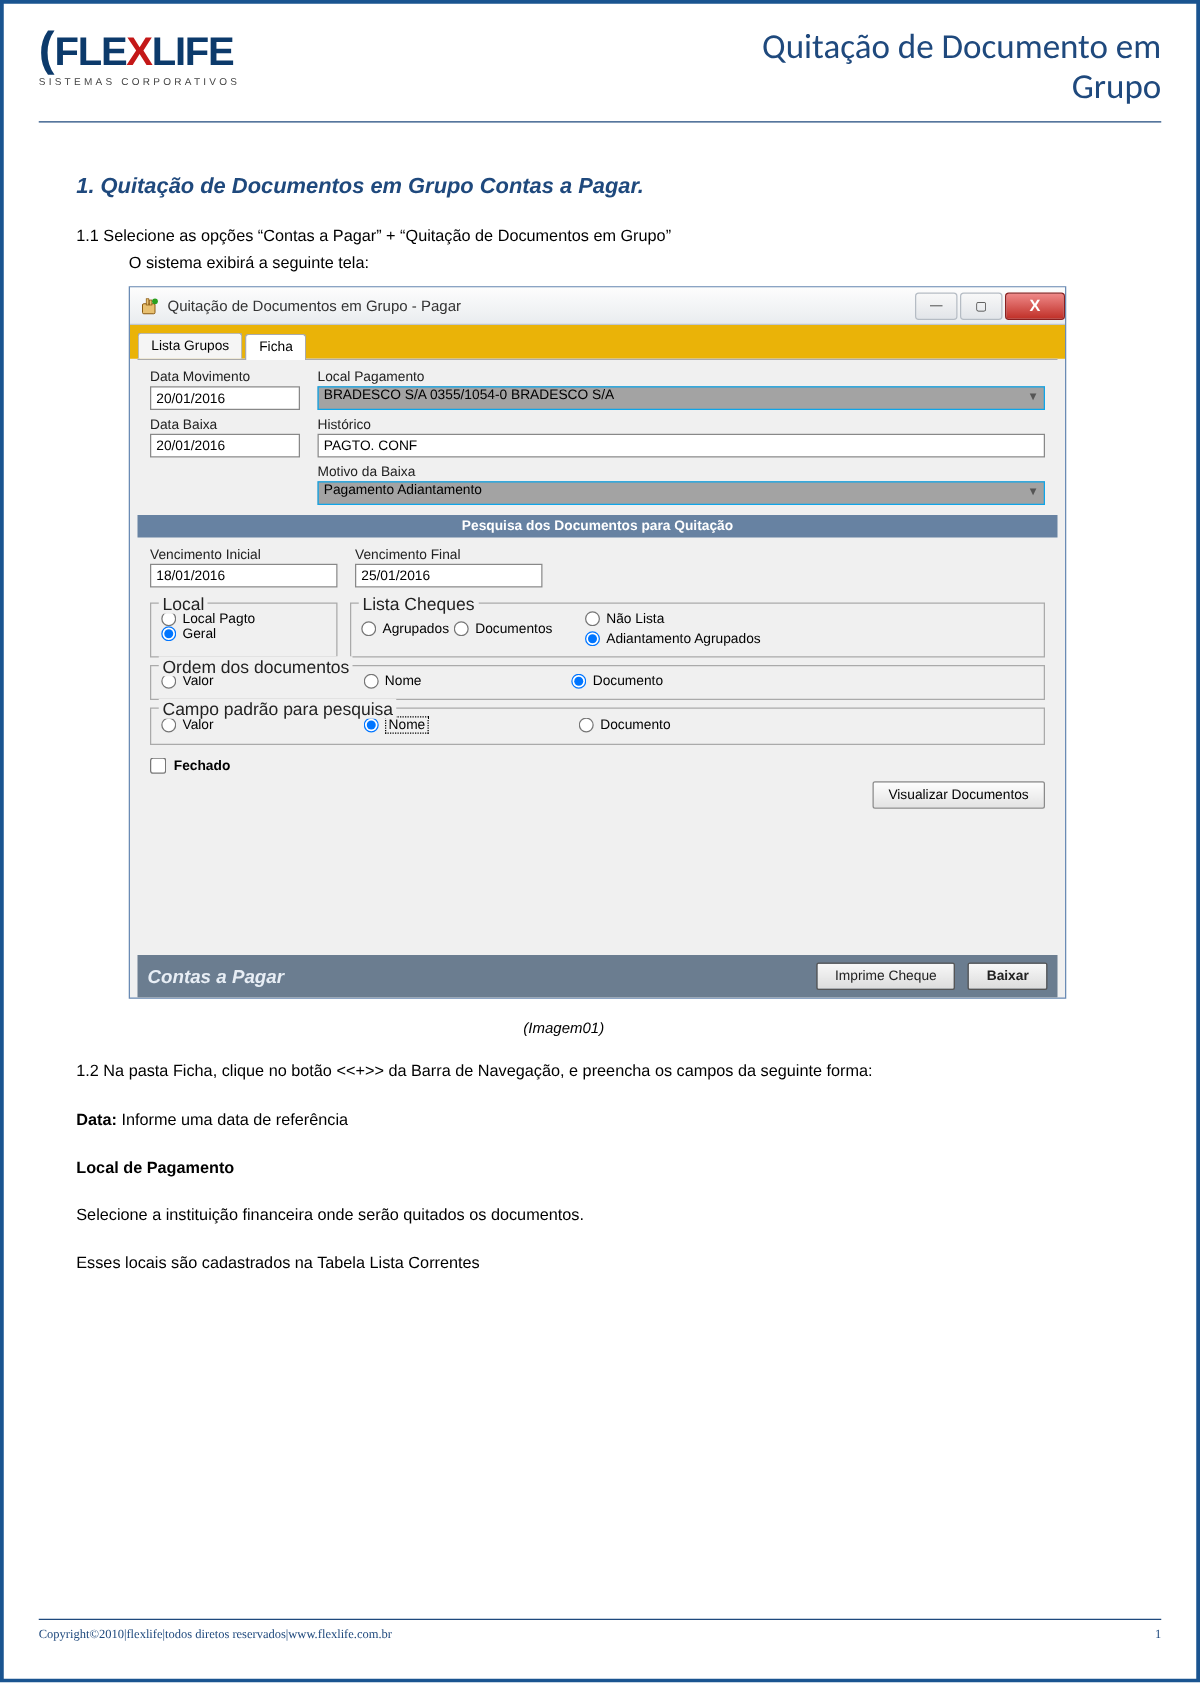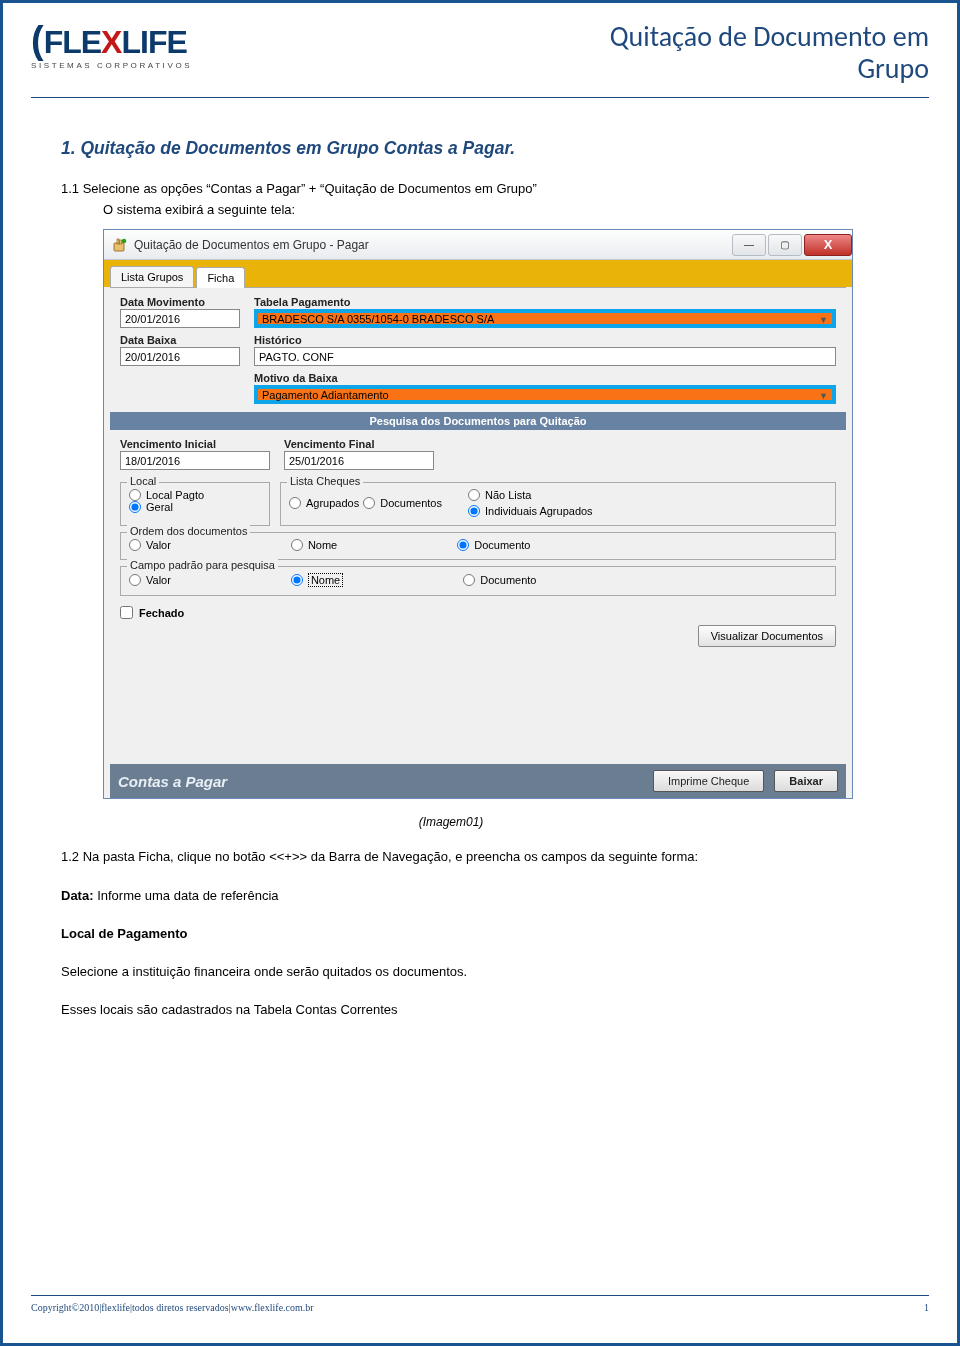--- a/index.html
+++ b/index.html
@@ -34,29 +34,29 @@
   .win-title { font-size: 12px; color: #333; }
   .win-btns { display: flex; gap: 0; }
   .win-btn { width: 34px; height: 22px; border: 1px solid #b5bcc4; border-radius: 3px; margin-left: 2px; background: linear-gradient(#f8f8f8,#e2e5e9); display: flex; align-items: center; justify-content: center; font-size: 10px; color: #333; }
   .win-btn.close { width: 48px; background: linear-gradient(#e88,#c03028); color: #fff; font-weight: bold; font-size: 13px; border-color: #8a2020; }
   .tabs-bar { display: flex; padding: 6px 6px 0 6px; background: #eab308; }
   .tab { padding: 4px 10px; border: 1px solid #aaa; border-bottom: none; background: #f5f5f5; font-size: 11px; margin-right: 2px; border-radius: 3px 3px 0 0; cursor: pointer; }
   .tab.active { background: #fff; position: relative; top: 1px; }
   .tab-body { background: #f0f0f0; border-top: 1px solid #aaa; margin: 0 6px; padding: 8px 10px 14px 10px; }
   .row { display: flex; gap: 14px; margin-bottom: 6px; }
   .col { display: flex; flex-direction: column; }
-  .lbl { font-size: 11px; color: #222; margin-bottom: 1px; font-weight: bold; }
+  .lbl { font-size: 11px; color: #222; margin-bottom: 1px; }
   .inp { border: 1px solid #888; background: #fff; height: 19px; padding: 1px 4px; font-size: 11px; font-family: Tahoma, sans-serif; }
-  .sel { border: 4px solid #0ea5e9; background: #f97316; height: 19px; padding: 0 18px 0 4px; font-size: 11px; position: relative; }
+  .sel { border: 1px solid #0ea5e9; background: #a3a3a3; height: 19px; padding: 0 18px 0 4px; font-size: 11px; position: relative; }
   .sel::after { content: "▼"; position: absolute; right: 4px; top: 2px; font-size: 9px; color: #555; }
   .chk { display: flex; align-items: center; gap: 5px; margin: 6px 0 0 140px; }
   .chk input { width: 13px; height: 13px; }
   .section-title-bar { background: #6782a2; color: #fff; text-align: center; padding: 3px 0; margin: 8px -10px 8px -10px; font-weight: bold; font-size: 11px; }
   .fieldset { border: 1px solid #aaa; padding: 6px 8px 8px 8px; position: relative; margin-top: 6px; }
-  .legend { position: absolute; top: -8px; left: 6px; background: #f0f0f0; padding: 0 3px; font-size: 11px; color: #222; }
+  .legend { position: absolute; top: -8px; left: 6px; background: #f0f0f0; padding: 0 3px; font-size: 14px; color: #222; }
   .radio-row { display: flex; gap: 26px; }
   .radio-opt { display: flex; align-items: center; gap: 5px; font-size: 11px; }
   .radio-opt input { width: 12px; height: 12px; }
   .fechado-row { display: flex; align-items: center; gap: 6px; margin-top: 10px; }
   .btn { border: 1px solid #8a8a8a; background: linear-gradient(#fdfdfd,#e3e3e3); padding: 4px 12px; font-size: 11px; border-radius: 2px; cursor: pointer; }
   .right-btn-row { display: flex; justify-content: flex-end; margin-top: 6px; }
   .footer-bar { background: #6b7d90; color: #fff; display: flex; justify-content: space-between; align-items: center; padding: 6px 8px; margin: 117px -10px -14px -10px; }
   .footer-bar .left { font-family: Verdana, sans-serif; font-weight: bold; font-style: italic; font-size: 15px; color: #e8eef5; }
   .footer-bar .right { display: flex; gap: 10px; }
   .footer-bar .fbtn { border: 1px solid #555; background: linear-gradient(#f8f8f8,#dcdcdc); color: #222; padding: 4px 14px; font-size: 11px; border-radius: 2px; }
@@ -127,21 +127,21 @@
         <div class="tab active">Ficha</div>
       </div>
 
       <div class="tab-body">
         <div class="row">
           <div class="col" style="width:120px">
             <span class="lbl">Data Movimento</span>
             <input class="inp" value="20/01/2016" style="">
           </div>
           <div class="col" style="flex:1">
-            <span class="lbl">Tabela Pagamento</span>
+            <span class="lbl">Local Pagamento</span>
             <div class="sel">BRADESCO S/A 0355/1054-0 BRADESCO S/A</div>
           </div>
         </div>
         <div class="row">
           <div class="col" style="width:120px">
             <span class="lbl">Data Baixa</span>
             <input class="inp" value="20/01/2016" style="">
           </div>
           <div class="col" style="flex:1">
             <span class="lbl">Histórico</span>
@@ -194,21 +194,21 @@
                     <span>Documentos</span>
                   </div>
               </div>
               <div style="display:flex;flex-direction:column;gap:4px">
                 <div class="radio-opt">
                     <input type="radio" name="lc" style="">
                     <span>Não Lista</span>
                   </div>
                 <div class="radio-opt">
                     <input type="radio" name="lc" checked="" style="">
-                    <span>Individuais Agrupados</span>
+                    <span>Adiantamento Agrupados</span>
                   </div>
               </div>
             </div>
           </div>
         </div>
 
         <div class="fieldset">
           <span class="legend">Ordem dos documentos</span>
           <div class="radio-row" style="gap:120px">
             <div class="radio-opt">
@@ -263,21 +263,21 @@
       </div>
     </div>
   </div>
 
   <div class="caption">(Imagem01)</div>
 
   <div class="body-text">1.2 Na pasta Ficha, clique no botão &lt;&lt;+&gt;&gt; da Barra de Navegação, e preencha os campos da seguinte forma:</div>
   <div class="body-text"><span class="bold">Data:</span><span> Informe uma data de referência</span></div>
   <div class="body-text"><span class="bold">Local de Pagamento</span></div>
   <div class="body-text">Selecione a instituição financeira onde serão quitados os documentos.</div>
-  <div class="body-text">Esses locais são cadastrados na Tabela Contas Correntes</div>
+  <div class="body-text">Esses locais são cadastrados na Tabela Lista Correntes</div>
 
   <div class="page-footer">
     <hr class="footer-rule">
     <div class="footer-row">
       <span>Copyright©2010|flexlife|todos diretos reservados|www.flexlife.com.br</span>
       <span>1</span>
     </div>
   </div>
 
 </div>

